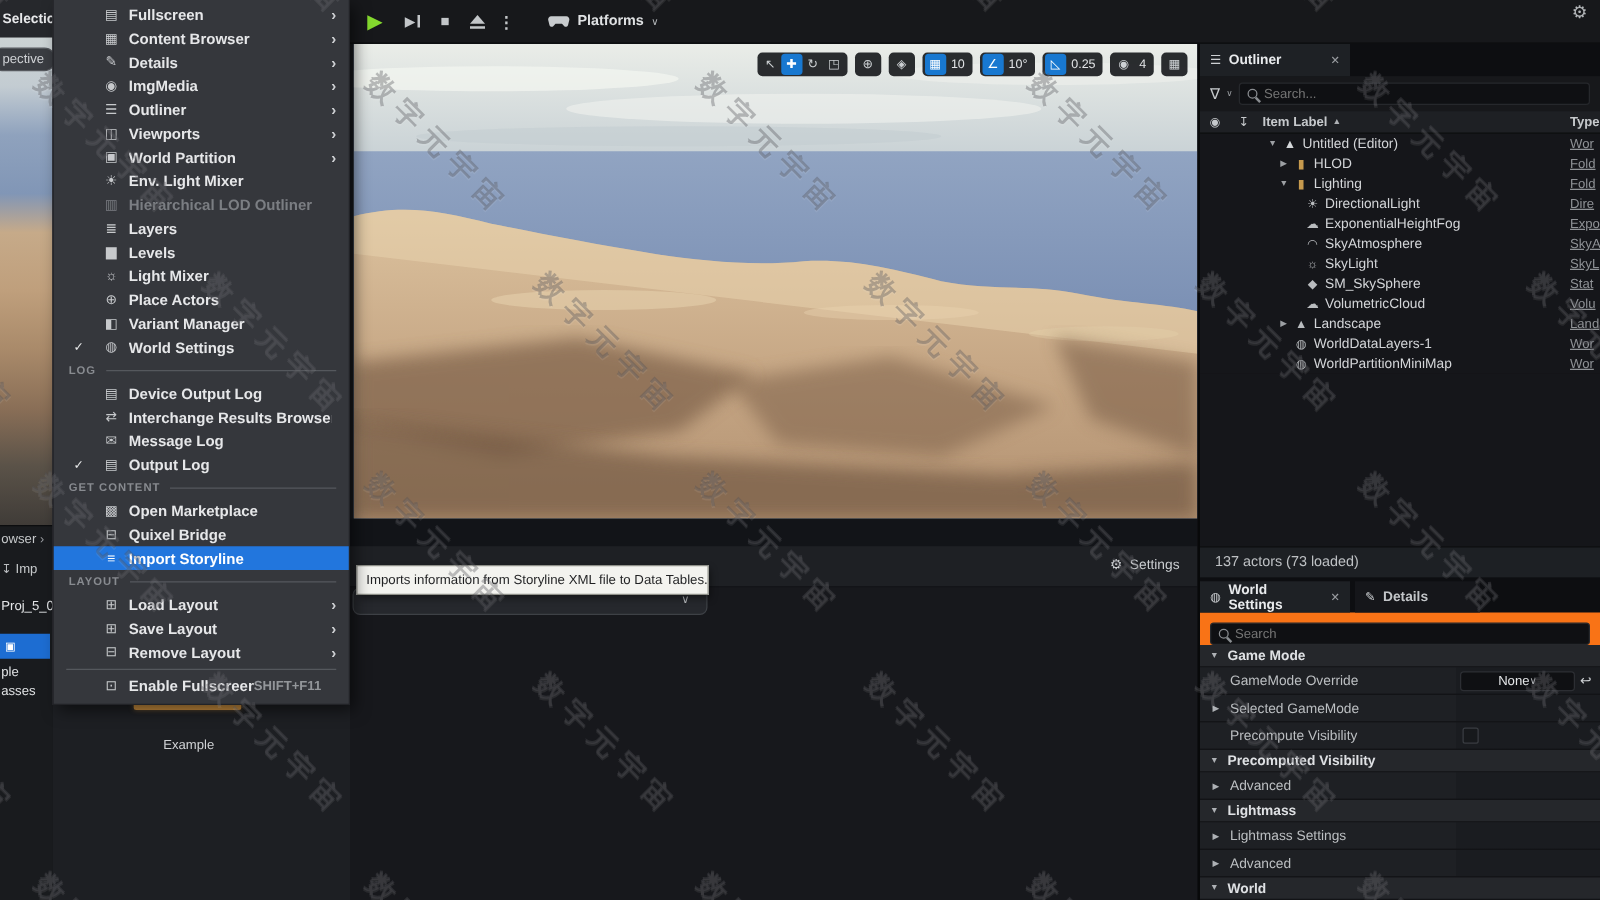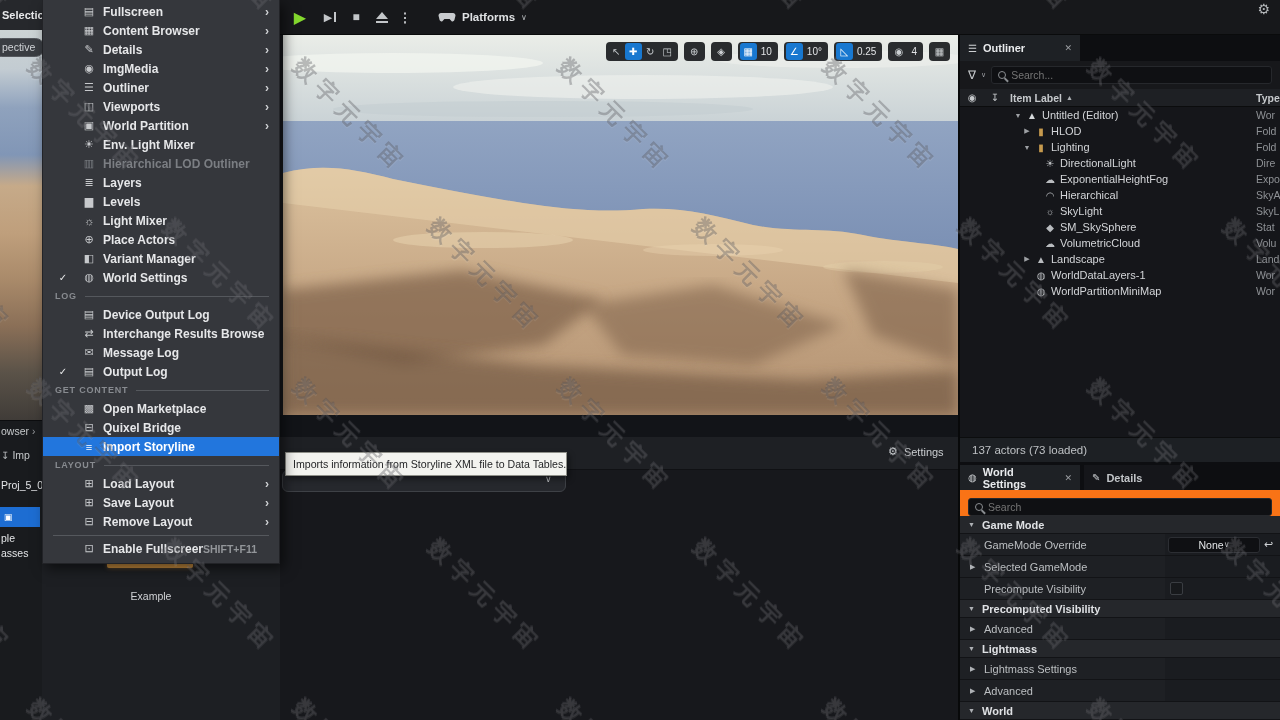--- a/index.html
+++ b/index.html
@@ -128,21 +128,21 @@
   .hdr-sort { font-size:7px; margin-left:4px; color:#aeb1b5; }
   .hdr-type { position:absolute; left:296px; }
   .ol-rows { height:192px; background:#15161a; }
   .ol-row { position:relative; height:16px; display:flex; align-items:center; color:#d3d5d8;
     font-size:11px; }
   .ol-exp { width:12px; font-size:7px; color:#9da0a4; text-align:center; flex:none; }
   .ol-icon { width:16px; font-size:10px; color:#b9bcbf; text-align:center; flex:none; }
   .ol-row.folder .ol-icon { color:#c69a4e; }
   .ol-row.world .ol-icon { color:#d5d8da; }
   .ol-label { margin-left:2px; white-space:nowrap; }
-  .ol-type { position:absolute; left:296px; color:#8f9296; font-size:10.5px; white-space:nowrap; }
+  .ol-type { position:absolute; left:296px; color:#8f9296; font-size:10.5px; white-space:nowrap;text-decoration:underline; }
   .ol-empty { height:138px; background:#15161a; }
   .ol-status { height:25px; background:#1d2024; border-top:1px solid #0c0d0e; color:#bec1c4;
     font-size:11.5px; line-height:24px; padding-left:12px; }
   .ws-tabs { height:28px; background:#0d0e11; display:flex; align-items:flex-end; }
   .ws-tabs .tab { height:25px; }
   .ws-search { height:26px; background:#f97316; display:flex; align-items:flex-end; padding:0 8px; }
   .ws-rows { background:#17181b; }
   .ws-row { position:relative; display:flex; align-items:center; gap:6px;
     border-bottom:1px solid #121316; }
   .ws-row.cat { background:#25272b; height:18px; padding-left:8px; font-weight:bold;
@@ -569,21 +569,21 @@
         <div class="ol-row" style="padding-left: 70px;">
           <span class="ol-exp"></span>
           <span class="ol-icon">☁</span>
           <span class="ol-label">ExponentialHeightFog</span>
           <span class="ol-type">Expo</span>
         </div>
 
         <div class="ol-row" style="padding-left: 70px;">
           <span class="ol-exp"></span>
           <span class="ol-icon">◠</span>
-          <span class="ol-label">Hierarchical</span>
+          <span class="ol-label">SkyAtmosphere</span>
           <span class="ol-type">SkyA</span>
         </div>
 
         <div class="ol-row" style="padding-left: 70px;">
           <span class="ol-exp"></span>
           <span class="ol-icon">☼</span>
           <span class="ol-label">SkyLight</span>
           <span class="ol-type">SkyL</span>
         </div>
 

